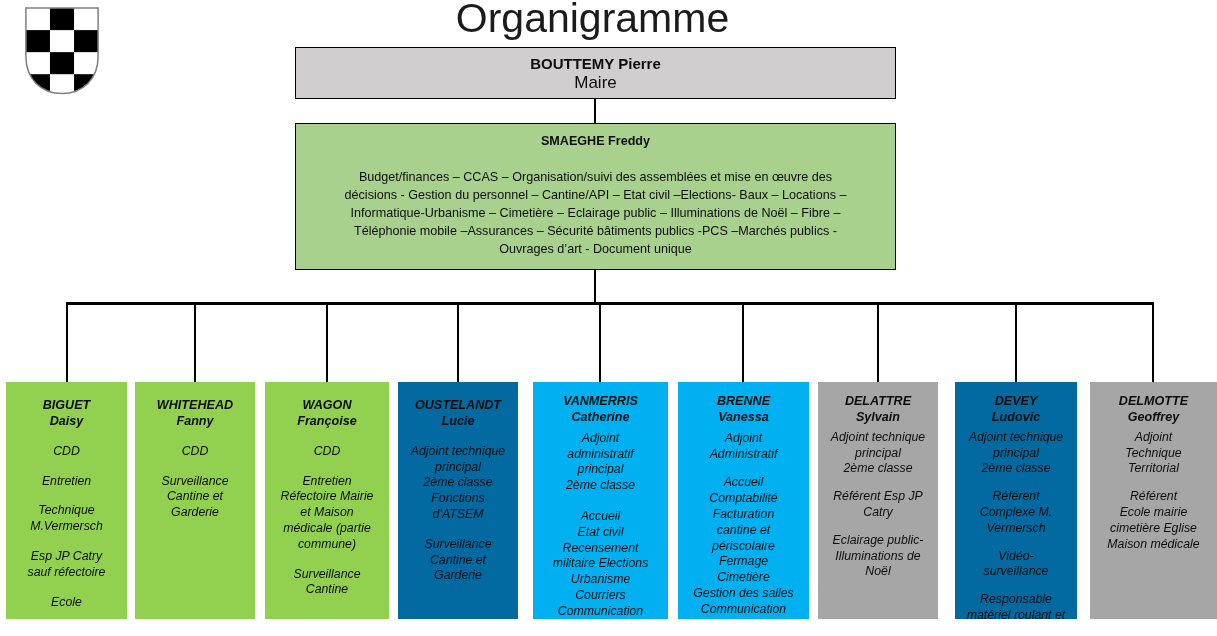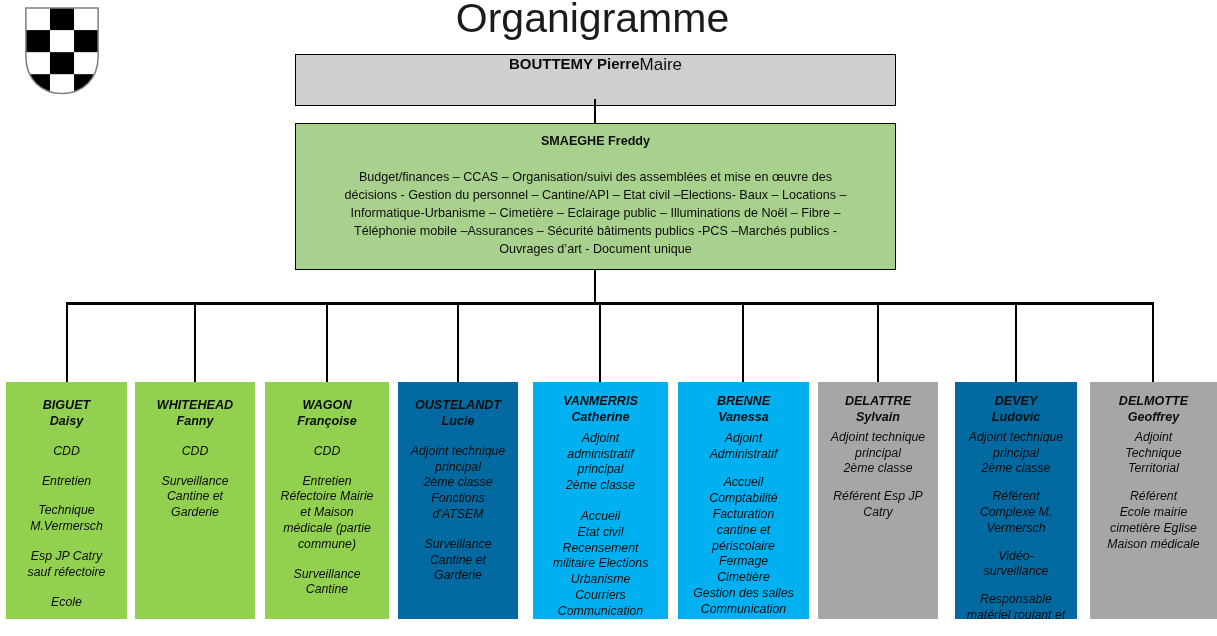--- a/index.html
+++ b/index.html
@@ -6,21 +6,21 @@
   body{font-family:"Liberation Sans", sans-serif;color:#0d0d0d;}
   .stage{position:relative;width:1217px;height:636px;background:#ffffff;overflow:hidden;}
 
   .title{position:absolute;left:0;top:-6px;width:1185px;text-align:center;
          font-size:41px;line-height:48px;font-weight:400;color:#1b1b1b;letter-spacing:0;}
 
   .crest{position:absolute;left:24px;top:6px;}
 
   .box{position:absolute;border:1.5px solid #000;text-align:center;box-sizing:border-box;}
   .mayor{left:295px;top:47px;width:601px;height:52px;background:#D0CECE;
-         display:flex;flex-direction:row;justify-content:center;margin-top:7px;}
+         display:flex;flex-direction:column;justify-content:center;}
   .mayor-name{font-weight:bold;font-size:15px;line-height:18px;}
   .mayor-role{font-size:17px;line-height:17px;margin-top:1px;}
 
   .dgs{left:295px;top:123px;width:601px;height:147px;background:#A9D18E;padding-top:9px;}
   .dgs-name{font-weight:bold;font-size:12.6px;line-height:16px;}
   .dgs-role{font-size:12.6px;line-height:16px;margin-top:2px;}
   .dgs-role sup{font-size:8px;}
   .dgs-duties{font-size:12.6px;line-height:18px;margin-top:19px;white-space:pre-line;}
 
   .line{position:absolute;background:#000;}
@@ -184,20 +184,23 @@
 Vidéo-surveillance</div>
       </div>
       <div class="child b7" style="background: rgb(166, 166, 166);">
       <div class="cname">DELATTRE
 Sylvain</div>
     <div class="cpara">Adjoint technique
 principal
 2ème classe</div>
         <div class="cpara">Référent Esp JP
 Catry</div>
+        <div class="cpara">Eclairage public-
+Illuminations de
+Noël</div>
       </div>
       <div class="child b8" style="background: #0369a1;">
       <div class="cname">DEVEY
 Ludovic</div>
     <div class="cpara">Adjoint technique
 principal
 2ème classe</div>
         <div class="cpara">Référent
 Complexe M.
 Vermersch</div>

